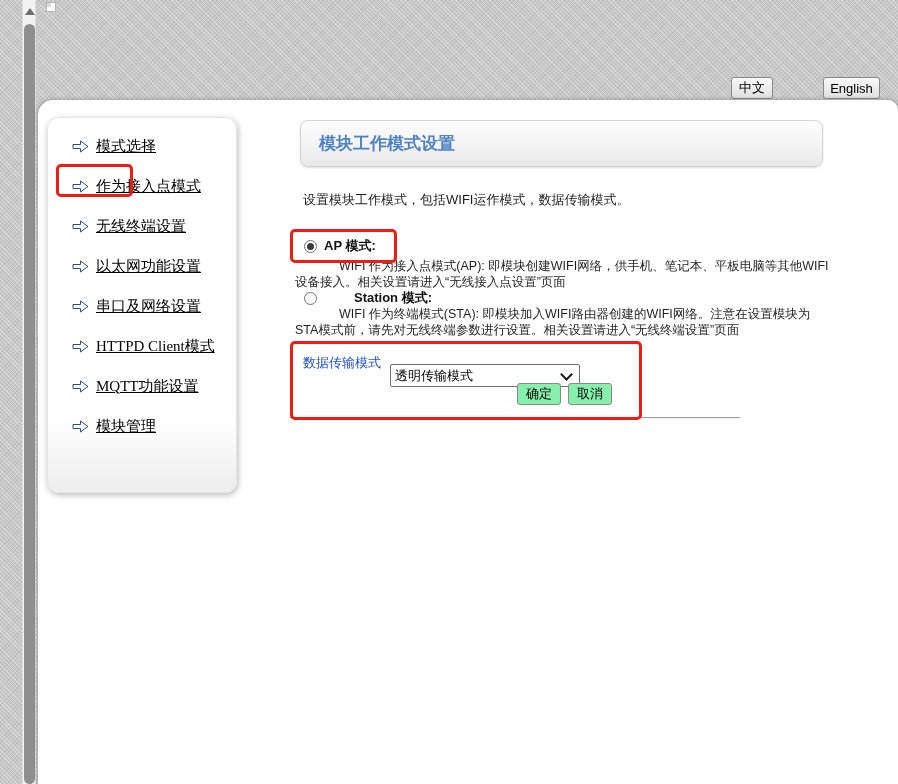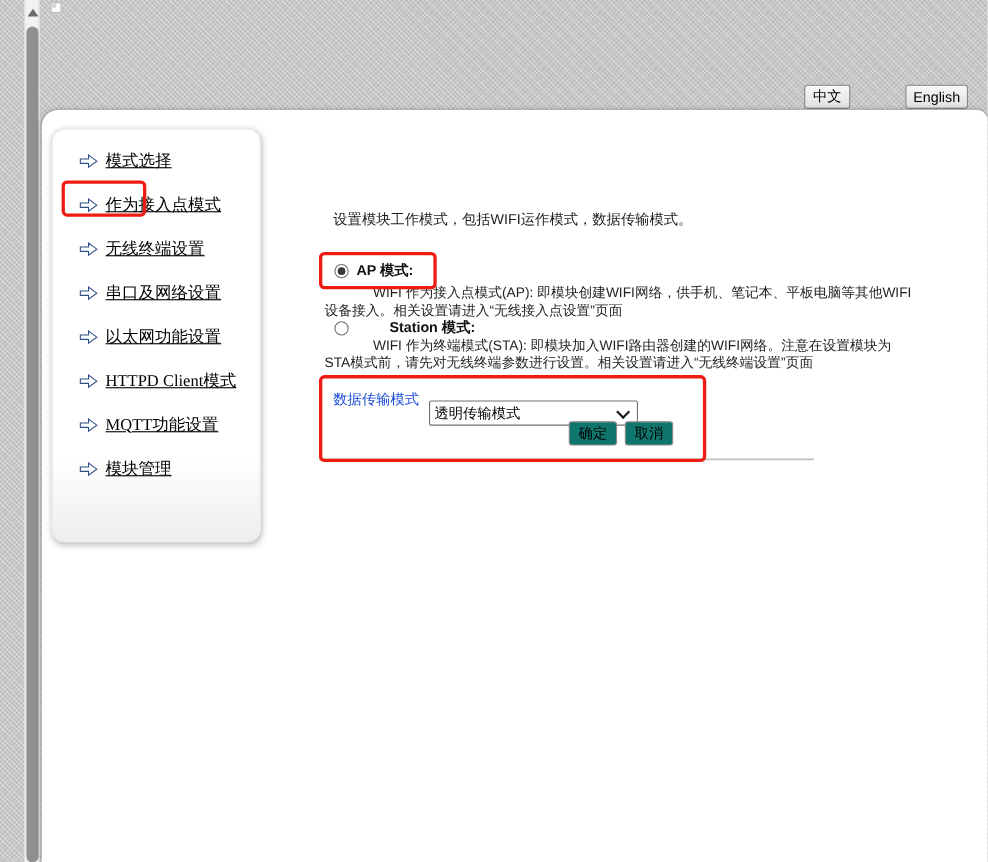--- a/index.html
+++ b/index.html
@@ -50,21 +50,21 @@
   .row-ap{left:266px;top:138px;}
   .desc-ap{top:158px;}
   .row-sta{left:266px;top:190px;gap:37px;}
   .desc-sta{top:206px;}
 
   .transfer-label{position:absolute;left:265px;top:254px;font-size:13px;color:#1d4ed8;}
   .select-wrap{position:absolute;left:352px;top:264px;width:190px;height:23px;}
   .select-wrap select{width:100%;height:100%;font-size:13px;font-family:"Liberation Sans",sans-serif;border:1px solid #707070;border-radius:2px;background:#fff;padding:0 22px 0 4px;appearance:none;-webkit-appearance:none;box-sizing:border-box;}
   .select-wrap .chev{position:absolute;right:9px;top:6px;width:7px;height:7px;border-right:2px solid #1a1a1a;border-bottom:2px solid #1a1a1a;transform:rotate(45deg);pointer-events:none;}
 
-  .form-btn{position:absolute;height:22px;background:#0f766e;border:1px solid #8a8a8a;border-radius:3px;font:13px "Liberation Sans",sans-serif;color:#000;padding:0 8px;cursor:pointer;box-sizing:border-box;text-align:right;}
+  .form-btn{position:absolute;height:22px;background:#86efac;border:1px solid #8a8a8a;border-radius:3px;font:13px "Liberation Sans",sans-serif;color:#000;padding:0 8px;cursor:pointer;box-sizing:border-box;text-align:right;}
   .btn-ok{left:479px;top:283px;}
   .btn-cancel{left:530px;top:283px;}
 
   .divider{position:absolute;left:252px;top:317px;width:450px;height:0;border-top:1px solid #9d9d9d;border-bottom:1px solid #f2f2f2;}
 
   
   .anno{position:absolute;border:3px solid var(--annotation,#ee1c13);border-radius:5px;box-sizing:border-box;pointer-events:none;}
   .anno-sidebar{left:18px;top:64px;width:77px;height:33px;}
   .anno-ap{left:252px;top:129px;width:107px;height:34px;}
   .anno-transfer{left:252px;top:241px;width:352px;height:79px;}
@@ -102,27 +102,27 @@
         <li>
           <span class="arrow-icon"><svg width="17" height="13" viewBox="0 0 17 13">
                 <path d="M1 4.5 H8.5 V1 L16 6.5 L8.5 12 V8.5 H1 Z" fill="url(#ag)" stroke="#2d4f86"></path>
               </svg></span>
           <span class="lbl">无线终端设置</span>
         </li>
         <li>
           <span class="arrow-icon"><svg width="17" height="13" viewBox="0 0 17 13">
                 <path d="M1 4.5 H8.5 V1 L16 6.5 L8.5 12 V8.5 H1 Z" fill="url(#ag)" stroke="#2d4f86"></path>
               </svg></span>
-          <span class="lbl">串口及网络设置</span>
+          <span class="lbl">以太网功能设置</span>
         </li>
         <li>
           <span class="arrow-icon"><svg width="17" height="13" viewBox="0 0 17 13">
                 <path d="M1 4.5 H8.5 V1 L16 6.5 L8.5 12 V8.5 H1 Z" fill="url(#ag)" stroke="#2d4f86"></path>
               </svg></span>
-          <span class="lbl">以太网功能设置</span>
+          <span class="lbl">串口及网络设置</span>
         </li>
         <li>
           <span class="arrow-icon"><svg width="17" height="13" viewBox="0 0 17 13">
                 <path d="M1 4.5 H8.5 V1 L16 6.5 L8.5 12 V8.5 H1 Z" fill="url(#ag)" stroke="#2d4f86"></path>
               </svg></span>
           <span class="lbl">HTTPD Client模式</span>
         </li>
         <li>
           <span class="arrow-icon"><svg width="17" height="13" viewBox="0 0 17 13">
                 <path d="M1 4.5 H8.5 V1 L16 6.5 L8.5 12 V8.5 H1 Z" fill="url(#ag)" stroke="#2d4f86"></path>
@@ -131,20 +131,23 @@
         </li>
         <li>
           <span class="arrow-icon"><svg width="17" height="13" viewBox="0 0 17 13">
                 <path d="M1 4.5 H8.5 V1 L16 6.5 L8.5 12 V8.5 H1 Z" fill="url(#ag)" stroke="#2d4f86"></path>
               </svg></span>
           <span class="lbl">模块管理</span>
         </li>
       </ul>
     </div>
 
+    <div class="title-bar">
+      <span class="t">模块工作模式设置</span>
+    </div>
 
     <div class="intro">设置模块工作模式，包括WIFI运作模式，数据传输模式。</div>
 
     <div class="mode-row row-ap">
       <span class="radio checked"></span>
       <span class="mlabel">AP 模式:</span>
     </div>
     <div class="mode-desc desc-ap">WIFI 作为接入点模式(AP): 即模块创建WIFI网络，供手机、笔记本、平板电脑等其他WIFI设备接入。相关设置请进入“无线接入点设置”页面</div>
 
     <div class="mode-row row-sta">

